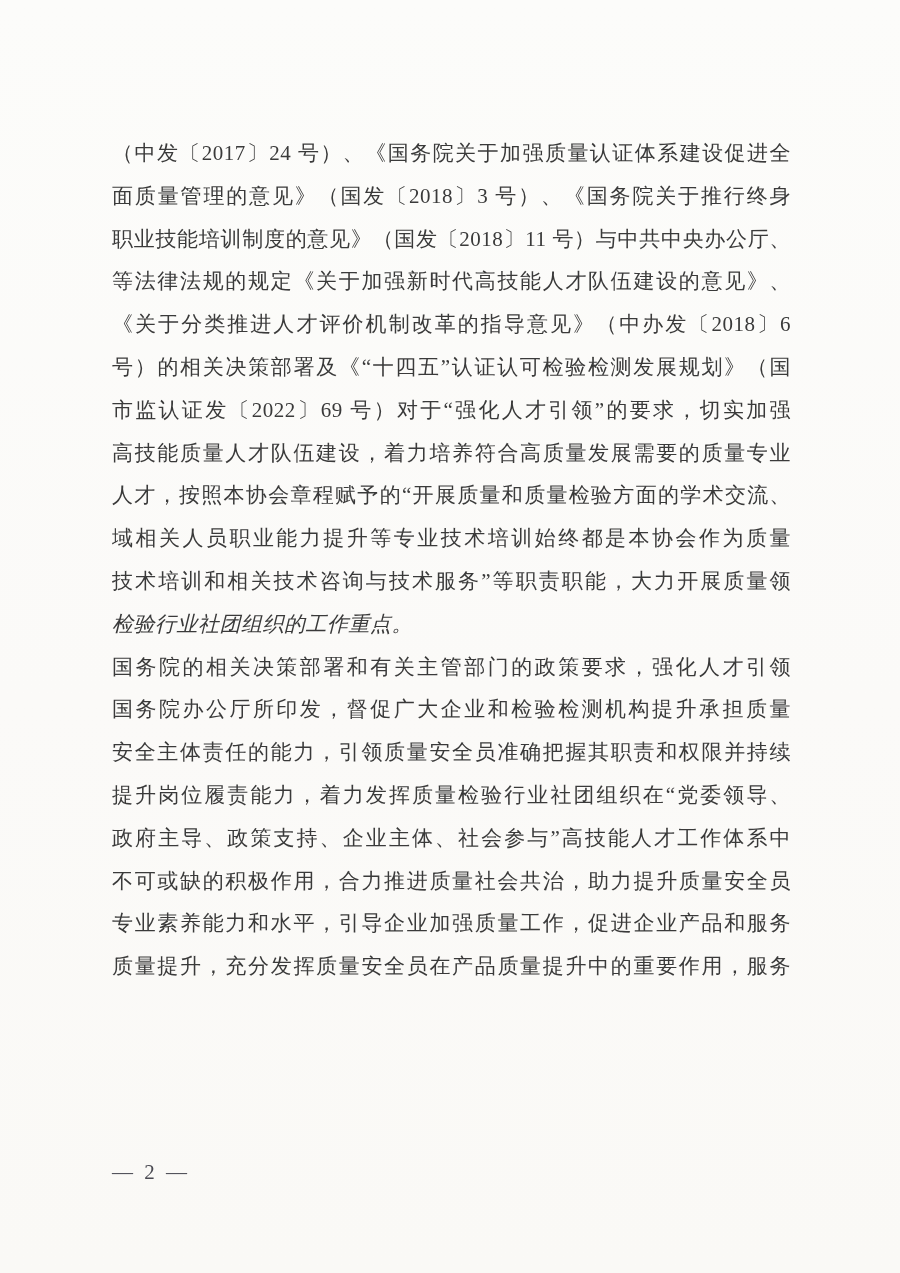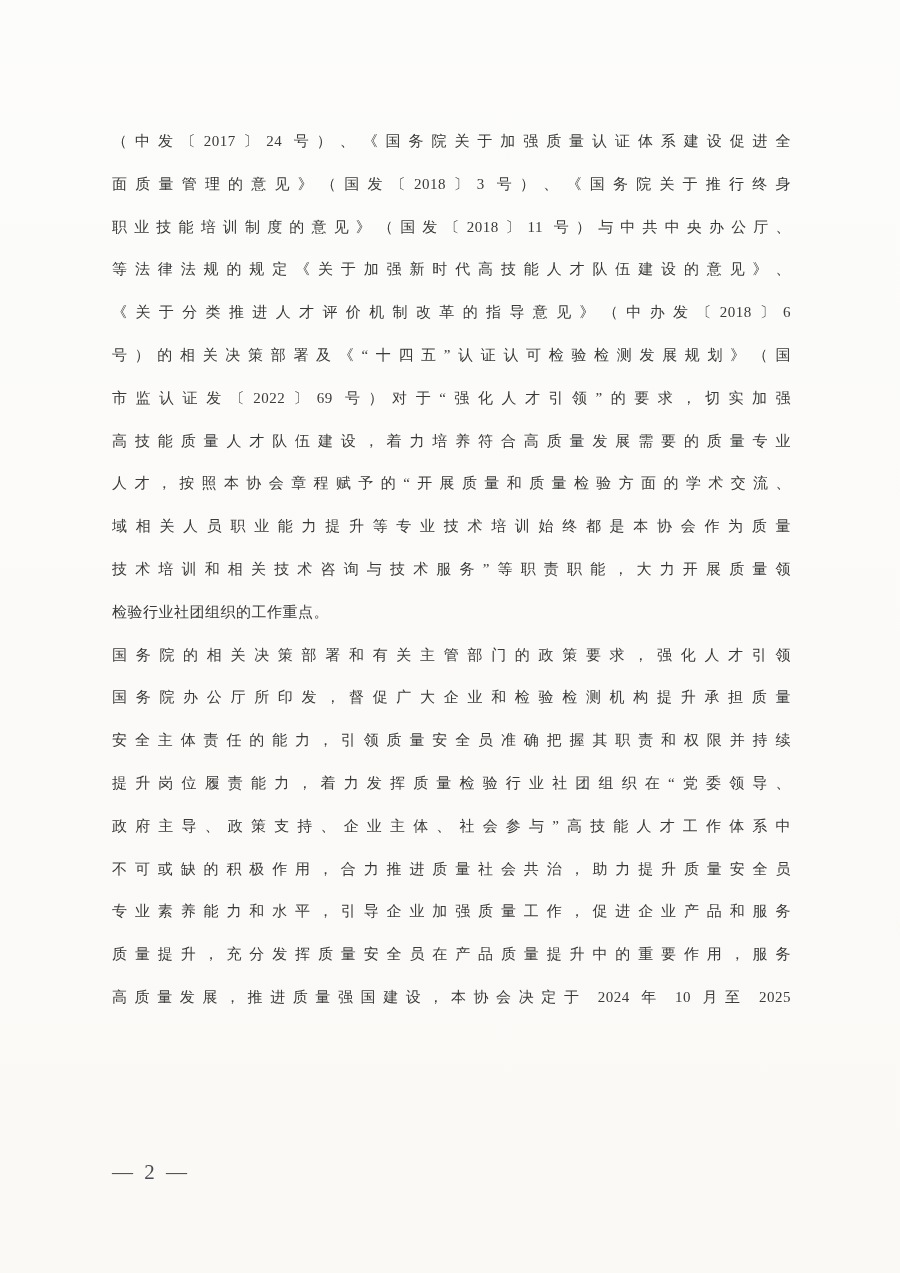--- a/index.html
+++ b/index.html
@@ -13,39 +13,40 @@
   .page {
     position: relative;
     width: 900px;
     height: 1273px;
     background: linear-gradient(180deg, #fcfcfa 0%, #fbfaf8 55%, #faf9f6 100%);
     overflow: hidden;
   }
   .text-block {
     position: absolute;
     left: 112px;
-    top: 120px;
+    top: 132px;
     width: 679px;
     color: #3a3a3a;
-    font-size: 15px;
+    font-size: 21px;
     letter-spacing: 0.5px;
   }
   .line {
     height: 42.8px;
     line-height: 42.8px;
     text-align: justify;
     text-align-last: justify;
     white-space: pre-wrap;
     overflow: hidden;
   }
   .line.indent {
     text-indent: 2em;
   }
   .line.para-end {
     text-align-last: left;
+    font-style: italic;
   }
   .page-footer {
     position: absolute;
     left: 112px;
     top: 1152px;
     height: 40px;
     line-height: 40px;
     font-size: 21px;
     color: #4a4a52;
     letter-spacing: 3px;
@@ -69,16 +70,15 @@
       <div class="line">技术培训和相关技术咨询与技术服务”等职责职能，大力开展质量领</div>
       <div class="line para-end">检验行业社团组织的工作重点。</div>
       <div class="line">国务院的相关决策部署和有关主管部门的政策要求，强化人才引领</div>
       <div class="line">国务院办公厅所印发，督促广大企业和检验检测机构提升承担质量</div>
       <div class="line">安全主体责任的能力，引领质量安全员准确把握其职责和权限并持续</div>
       <div class="line">提升岗位履责能力，着力发挥质量检验行业社团组织在“党委领导、</div>
       <div class="line">政府主导、政策支持、企业主体、社会参与”高技能人才工作体系中</div>
       <div class="line">不可或缺的积极作用，合力推进质量社会共治，助力提升质量安全员</div>
       <div class="line">专业素养能力和水平，引导企业加强质量工作，促进企业产品和服务</div>
       <div class="line">质量提升，充分发挥质量安全员在产品质量提升中的重要作用，服务</div>
-      <div class="line">高质量发展，推进质量强国建设，本协会决定于 2024 年 10 月至 2025</div>
     </div>
   <div class="page-footer">— 2 —</div>
 </div>
 
 </body></html>

